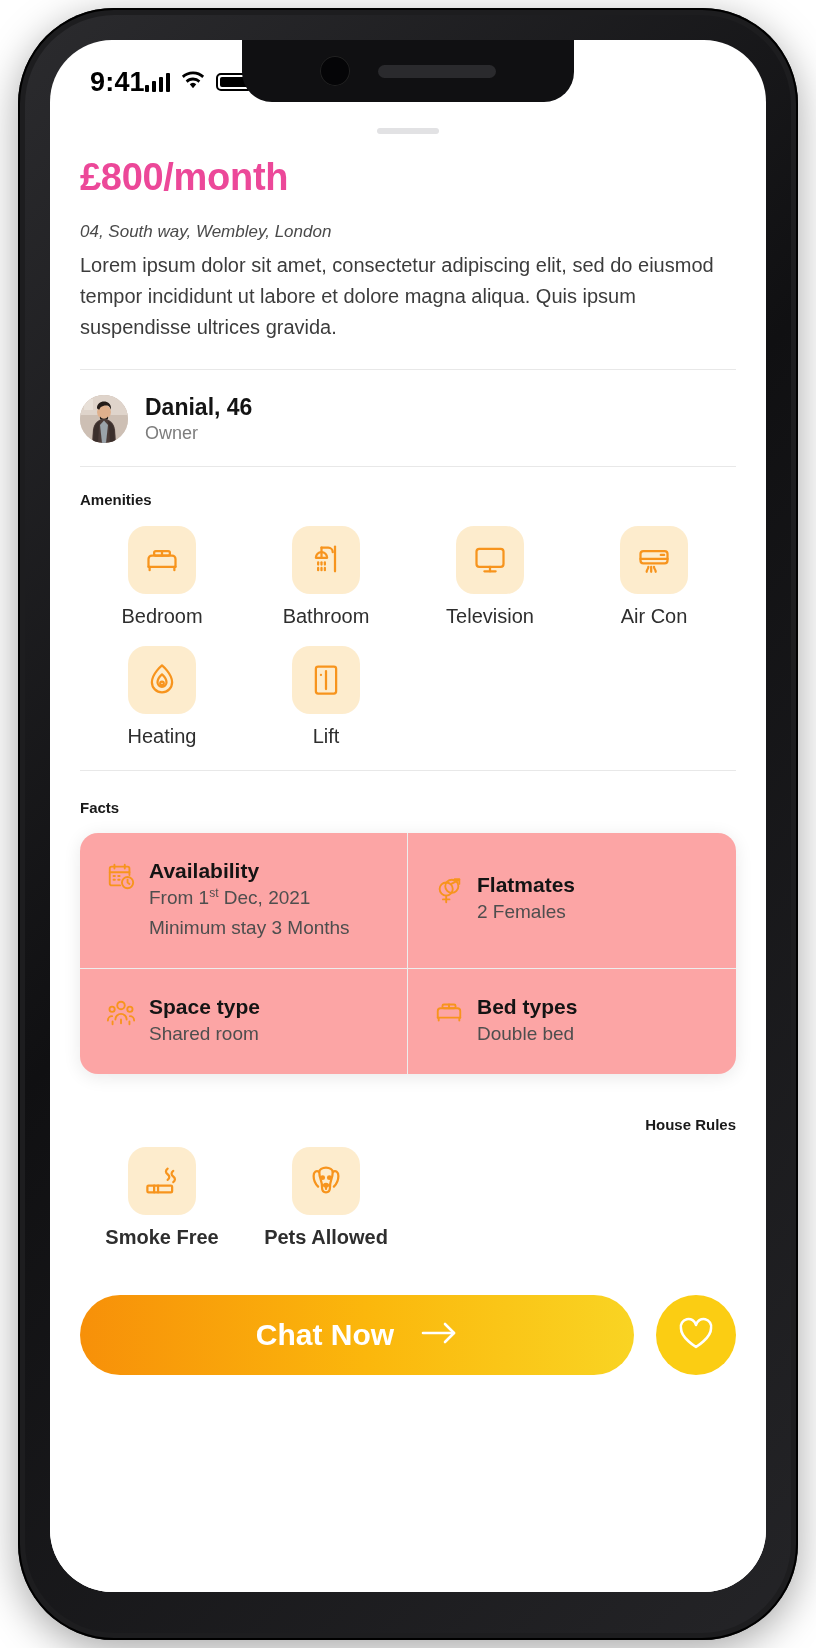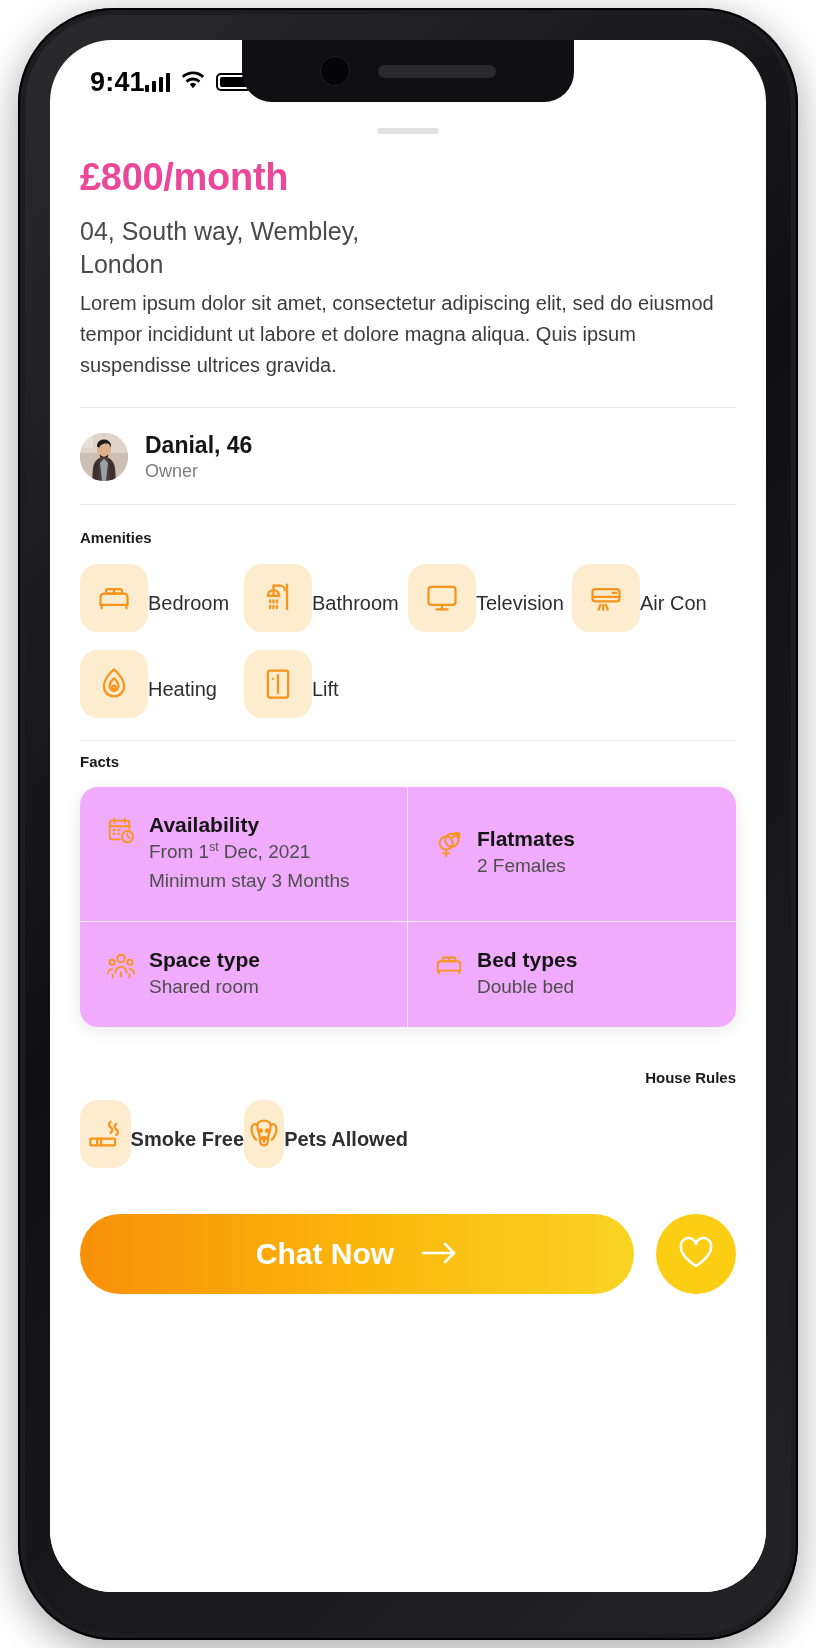--- a/index.html
+++ b/index.html
@@ -129,25 +129,26 @@
   }
 
   .price {
     margin-top:22px;
     font-size:38px;
     font-weight:bold;
     color:#ec4899;
     letter-spacing:-.3px;
   }
   .address {
-    margin-top:16px;
-    font-size:25px;
+    margin-top:22px;
+    font-size:17px;
     line-height:1.32;
     color:#4a4a4a;
     max-width:350px;
+    font-style:italic;
   }
 
   .desc-title {
     margin-top:30px;
     font-size:21px;
     font-weight:bold;
     color:#1a1a1a;
   }
   .desc-body {
     margin-top:7px;
@@ -187,21 +188,21 @@
   
   .icon-grid {
     display:flex;
     flex-wrap:wrap;
     margin-top:18px;
   }
   .icon-grid.amen .cell { width:25%; }
   .icon-grid.rules .cell { width:25%;font-weight:bold; }
   .cell {
     display:flex;
-    flex-direction:row;
+    flex-direction:column;
     align-items:center;
     margin-bottom:18px;
   }
   .tile {
     width:68px; height:68px;
     border-radius:18px;
     background:#fdeccd;
     display:flex;
     align-items:center;
     justify-content:center;
@@ -211,21 +212,21 @@
     margin-top:11px;
     font-size:20px;
     color:#2e2e2e;
     text-align:center;
     white-space:nowrap;
   }
 
   
   .facts-card {
     margin-top:17px;
-    background:#f0abfc;
+    background:#fca5a5;
     border-radius:18px;
     box-shadow:0 3px 18px rgba(0,0,0,.09);
     display:flex;
     flex-wrap:wrap;
     overflow:hidden;
   }
   .fact {
     width:50%;
     padding:26px 18px 26px 26px;
     display:flex;
@@ -435,21 +436,21 @@
             </svg>
           </div>
           <div class="cell-label">Lift</div>
         </div>
 
         <div class="cell"></div>
       </div>
 
       <div class="divider" style="margin-top:4px;"></div>
 
-      <div class="sec-title" style="margin-top:12px;">Facts</div>
+      <div class="sec-title" style="margin-top:28px;">Facts</div>
 
       <div class="facts-card">
 
         <div class="fact b-right b-bottom">
           <span class="fact-icon">
             <svg viewBox="0 0 32 32" fill="none" stroke="#f7941d" stroke-width="2" stroke-linecap="round" stroke-linejoin="round">
               <path d="M25 15V8a2 2 0 0 0-2-2H6a2 2 0 0 0-2 2v16a2 2 0 0 0 2 2h9"></path>
               <path d="M4 12h21"></path>
                 <path d="M9 4v4"></path>
                 <path d="M20 4v4"></path>

